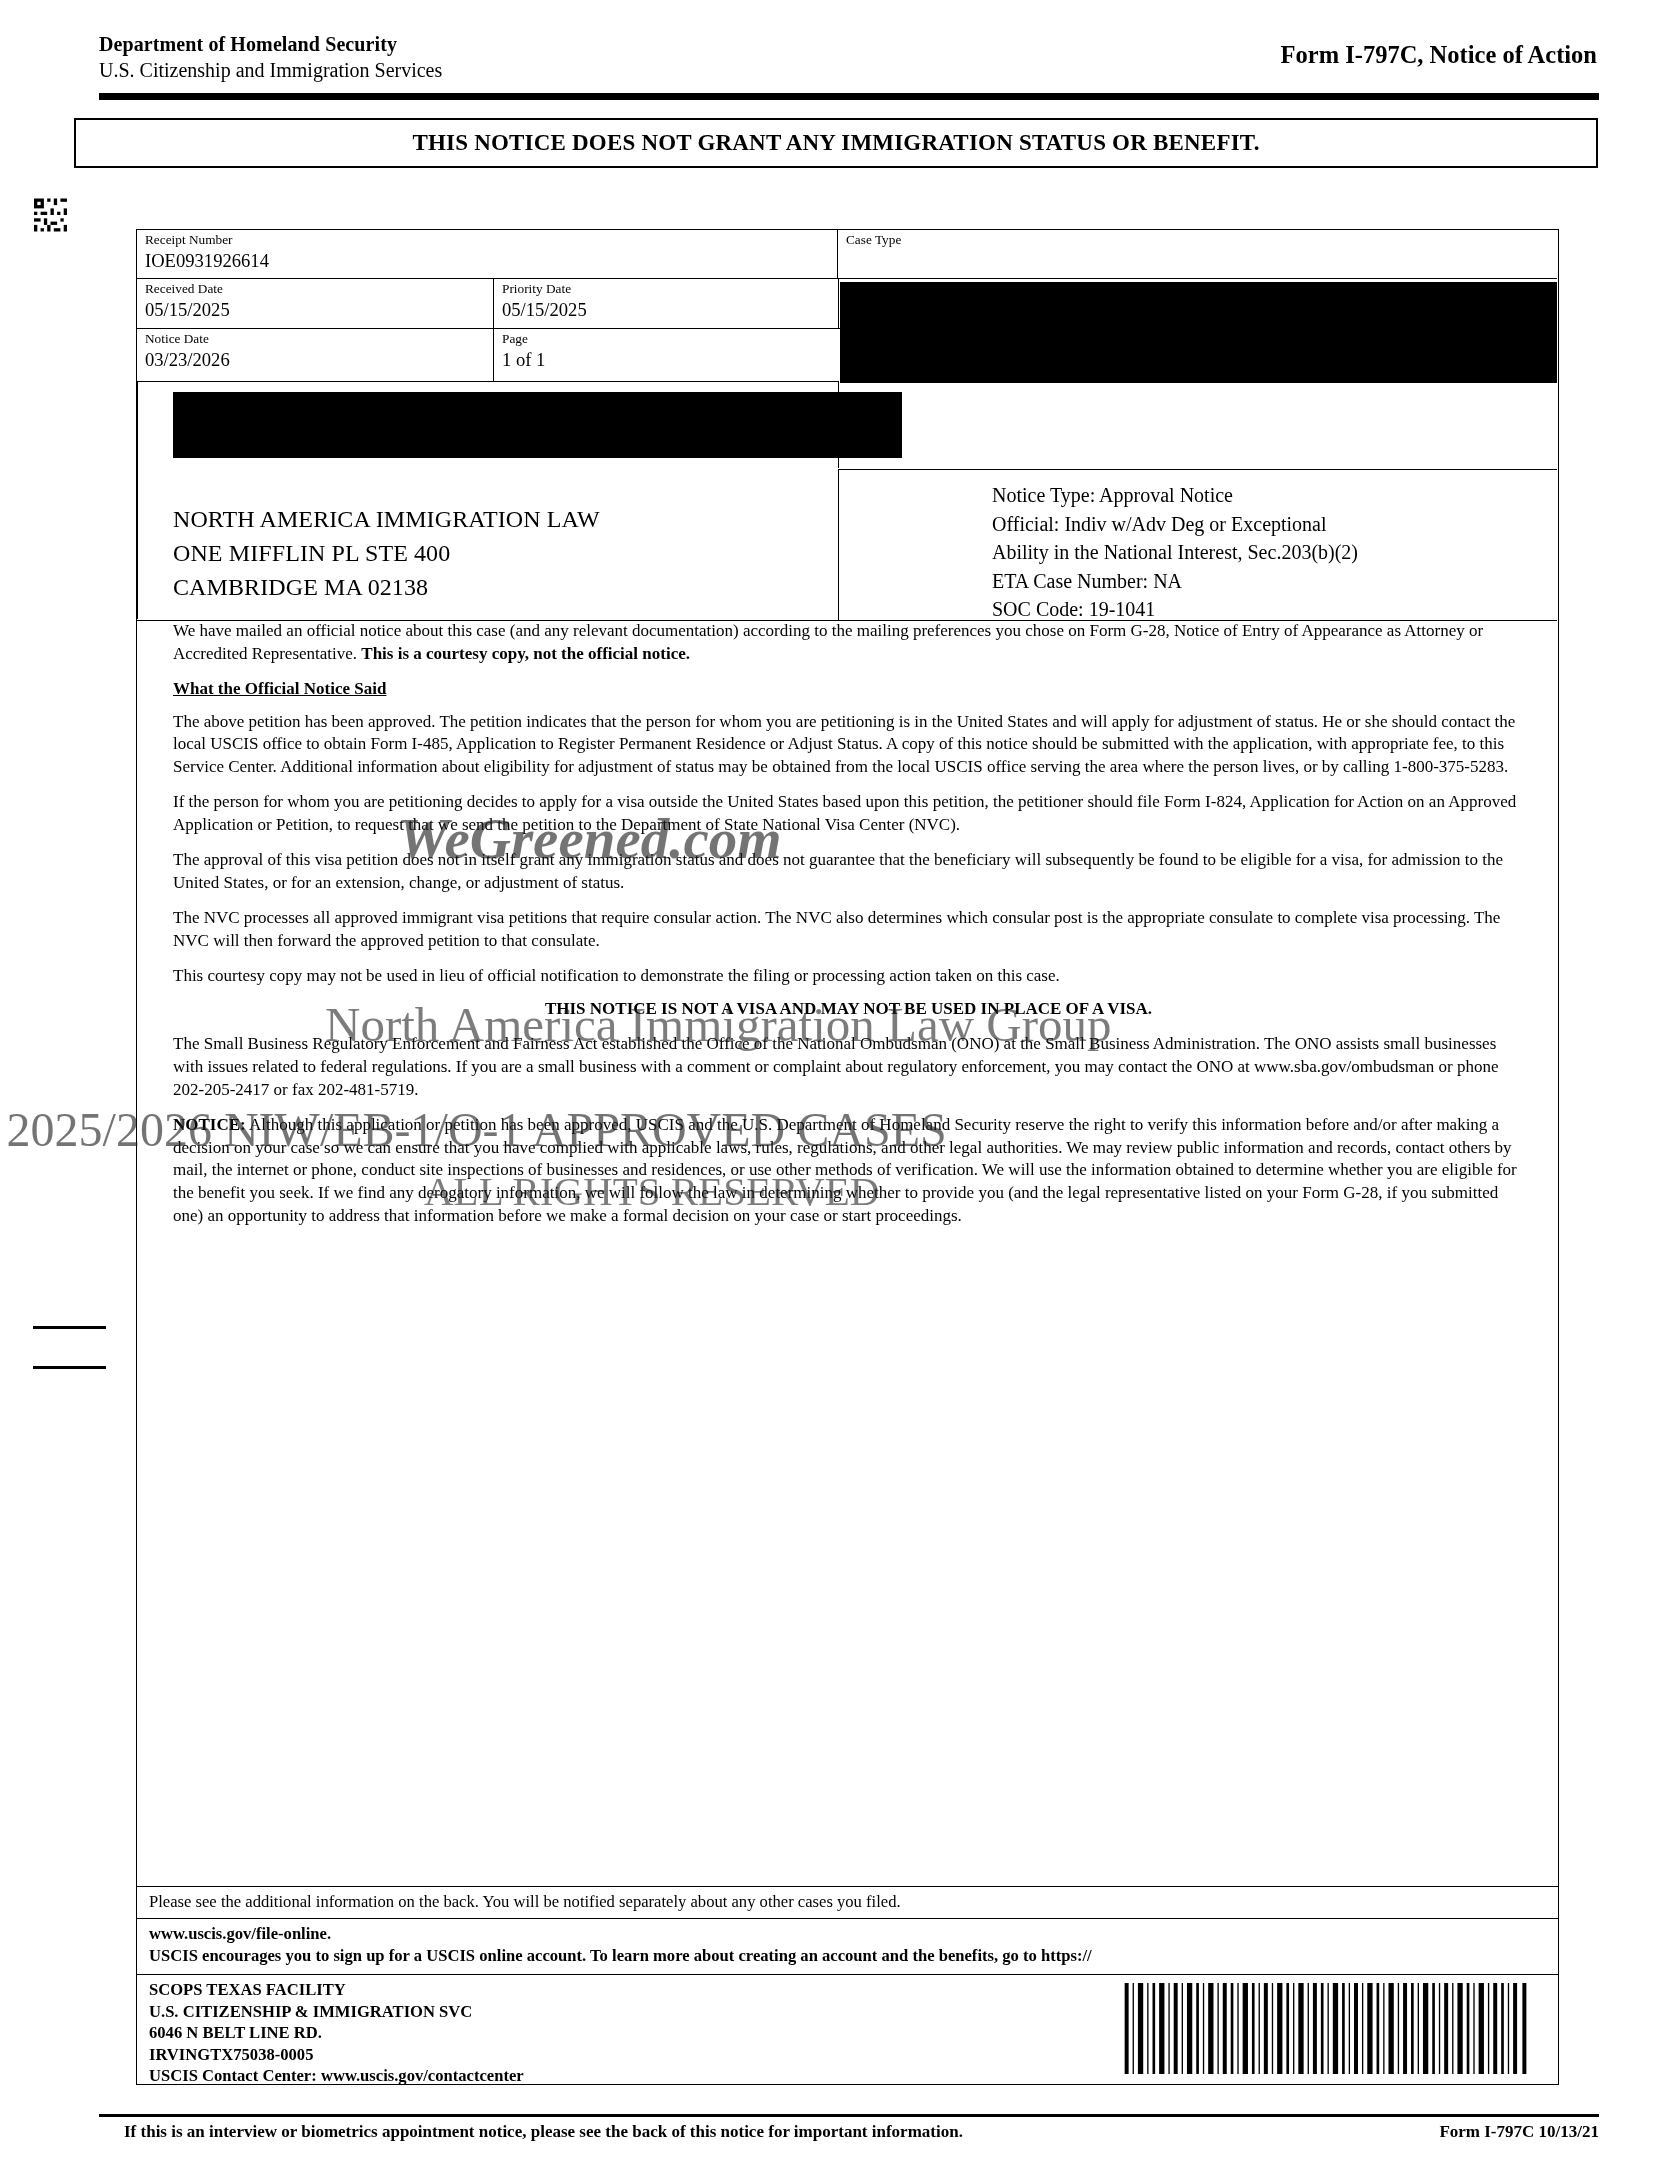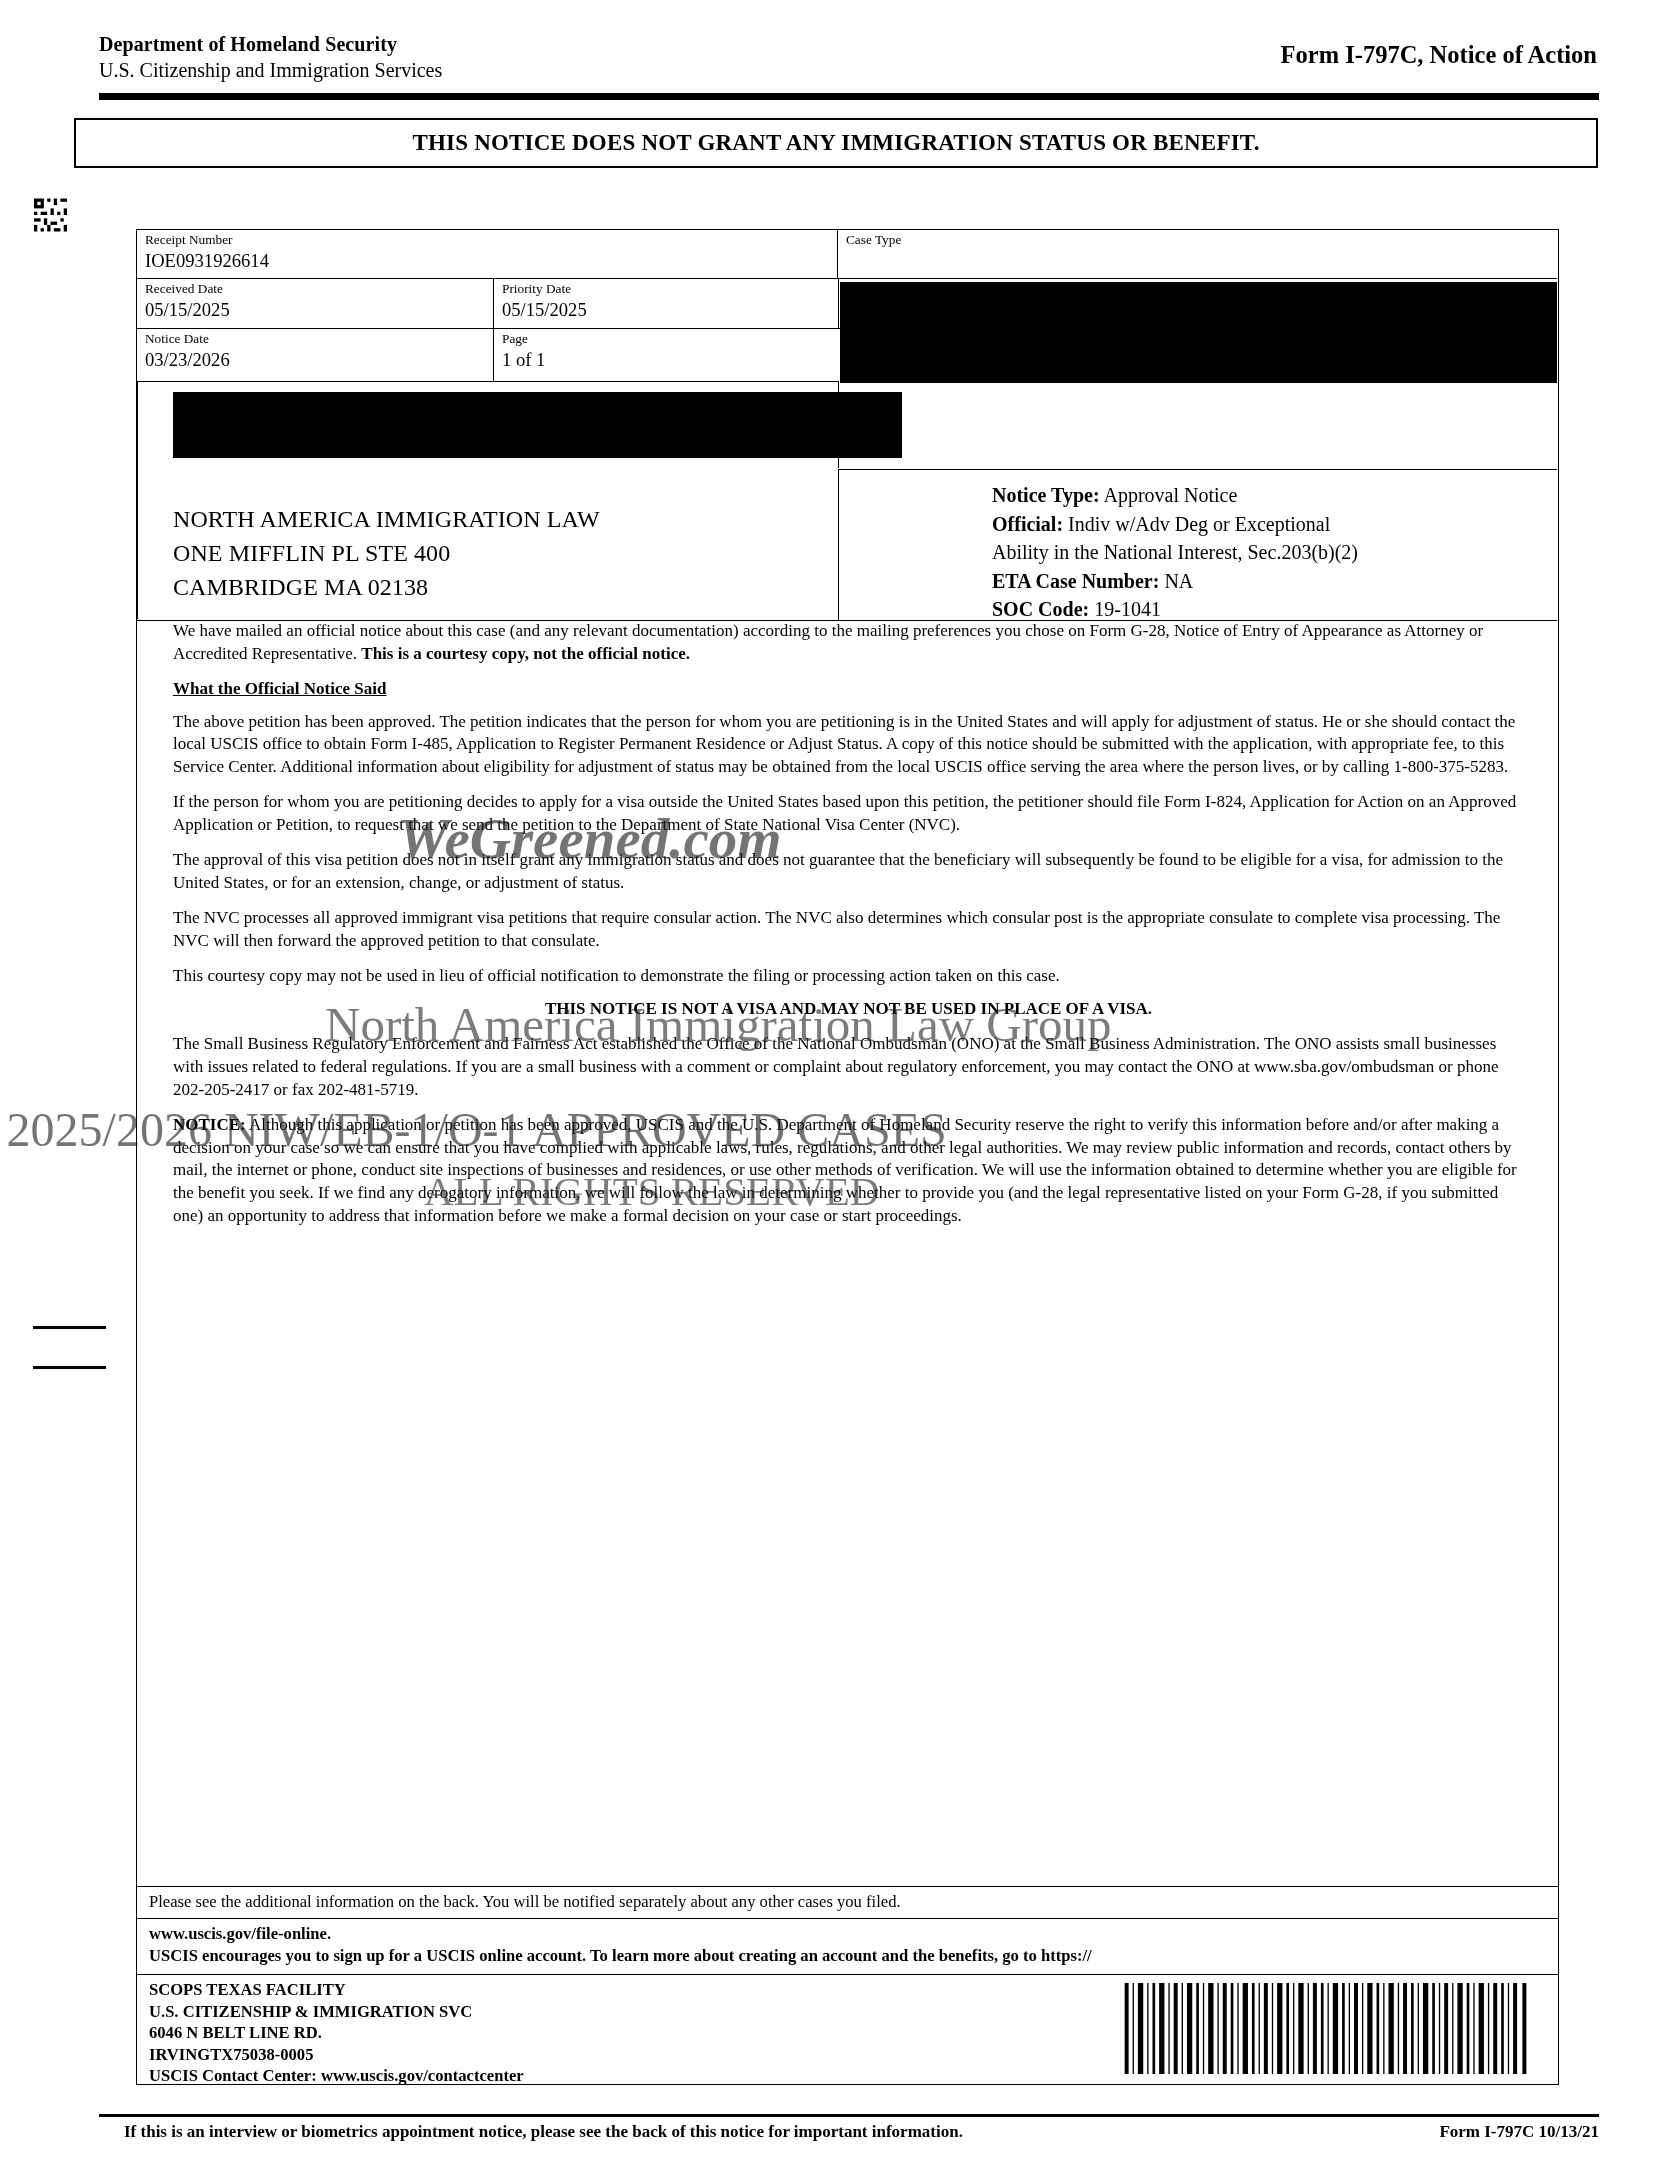--- a/index.html
+++ b/index.html
@@ -117,21 +117,21 @@
     font-size: 24px;
     line-height: 1.42;
     letter-spacing: 0.1px;
   }
   .notice-info {
     position: absolute;
     left: 855px; top: 251px;
     font-size: 20px;
     line-height: 1.43;
   }
-  .notice-info b { font-weight: bold; }
+  .notice-info b { font-weight: normal; }
 
   
   .body {
     position: absolute;
     left: 20px;
     top: 390px;
     width: 1383px;
     padding: 0 16px;
     box-sizing: border-box;
     font-size: 17px;

